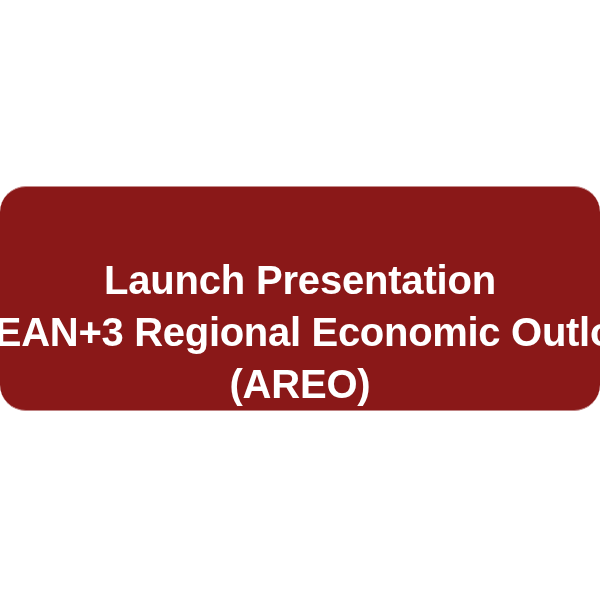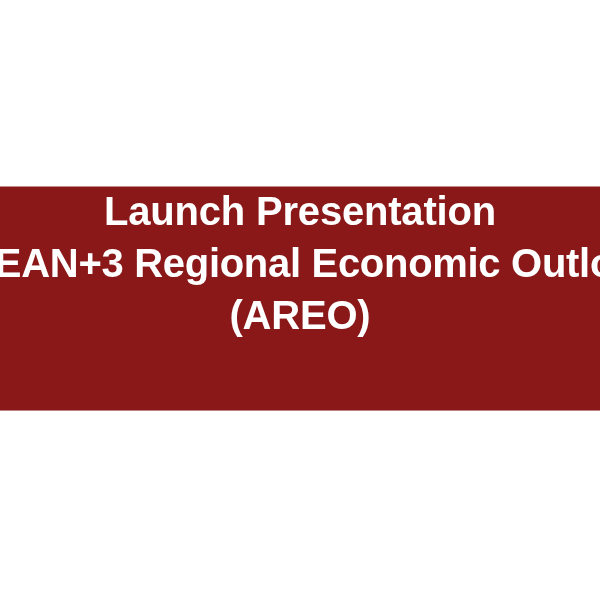--- a/index.html
+++ b/index.html
@@ -35,21 +35,22 @@
     width: 600px;
     height: 225px;
     background: #8a1818;
     box-sizing: border-box;
     border-top: 1px solid #c58b8b;
     border-bottom: 1px solid #c08484;
     overflow: hidden;
     display: flex;
     flex-direction: column;
     align-items: center;
-    justify-content: flex-start;
+    justify-content: flex-end;
+    border-radius: 26px;
   }
 
   
   #title-text-block {
     width: 900px;
     flex: 0 0 auto;
     text-align: center;
     color: #ffffff;
     font-weight: bold;
     font-size: 40px;

